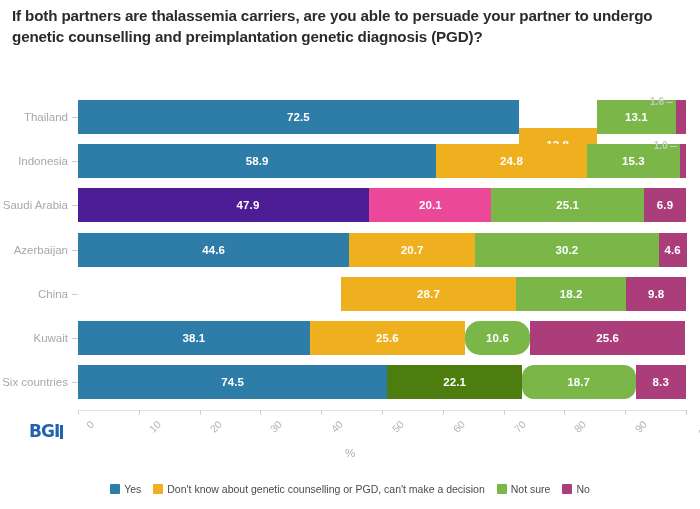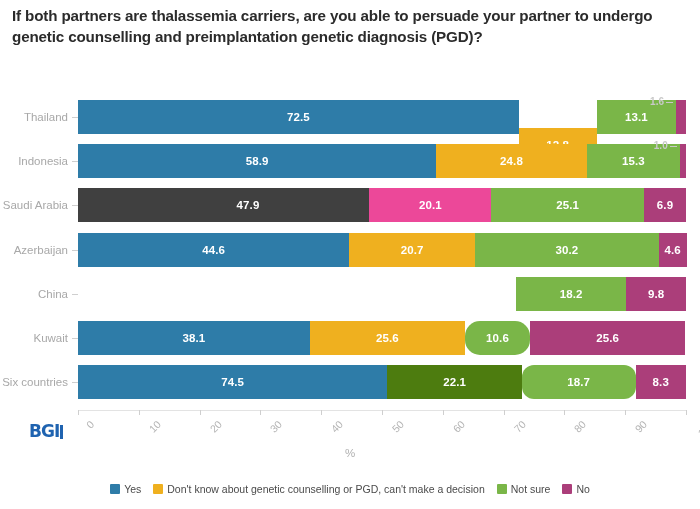--- a/index.html
+++ b/index.html
@@ -239,34 +239,35 @@
       <div class="cat-label-wrap">Indonesia</div>
       <div class="seg" style="left: 0px; width: 358.112px; background: rgb(46, 124, 168);">58.9</div>
       <div class="seg" style="left: 358.112px; width: 150.784px; background: rgb(239, 176, 31);">24.8</div>
       <div class="seg" style="left: 508.896px; width: 93.024px; background: rgb(122, 182, 72);">15.3</div>
       <div class="seg" style="left: 601.92px; width: 6.08px; background: rgb(171, 62, 122);">
         <div class="outside-label" style="right: 9.08px;"><span>1.0</span><span class="leader"></span></div>
       </div>
     </div>
     <div class="bar-row" style="top: 88.4px;">
       <div class="cat-label-wrap">Saudi Arabia</div>
-      <div class="seg" style="left: 0px; width: 340px; background: #404040;">47.9</div>
+      <div class="seg" style="left: 0px; width: 340px; background: #4c1d95;">47.9</div>
       <div class="seg" style="left: 291.232px; width: 122.208px; background: #ec4899;">20.1</div>
       <div class="seg" style="left: 413.44px; width: 152.608px; background: rgb(122, 182, 72);">25.1</div>
       <div class="seg" style="left: 566.048px; width: 41.952px; background: rgb(171, 62, 122);">6.9</div>
     </div>
     <div class="bar-row" style="top: 132.6px;">
       <div class="cat-label-wrap">Azerbaijan</div>
       <div class="seg" style="left: 0px; width: 271.168px; background: rgb(46, 124, 168);">44.6</div>
       <div class="seg" style="left: 271.168px; width: 125.856px; background: rgb(239, 176, 31);">20.7</div>
       <div class="seg" style="left: 397.024px; width: 183.616px; background: rgb(122, 182, 72);">30.2</div>
       <div class="seg" style="left: 580.64px; width: 27.968px; background: rgb(171, 62, 122);">4.6</div>
     </div>
     <div class="bar-row" style="top: 176.8px;">
       <div class="cat-label-wrap">China</div>
+      <div class="seg" style="left: 263.264px; width: 174.496px; background: rgb(239, 176, 31);">28.7</div>
       <div class="seg" style="left: 437.76px; width: 110.656px; background: rgb(122, 182, 72);">18.2</div>
       <div class="seg" style="left: 548.416px; width: 59.584px; background: rgb(171, 62, 122);">9.8</div>
     </div>
     <div class="bar-row" style="top: 221px;">
       <div class="cat-label-wrap">Kuwait</div>
       <div class="seg" style="left: 0px; width: 231.648px; background: rgb(46, 124, 168);">38.1</div>
       <div class="seg" style="left: 231.648px; width: 155.648px; background: rgb(239, 176, 31);">25.6</div>
       <div class="seg" style="left: 387.296px; width: 64.448px; background: rgb(122, 182, 72); border-radius: 15px;">10.6</div>
       <div class="seg" style="left: 451.744px; width: 155.648px; background: rgb(171, 62, 122);">25.6</div>
     </div>

